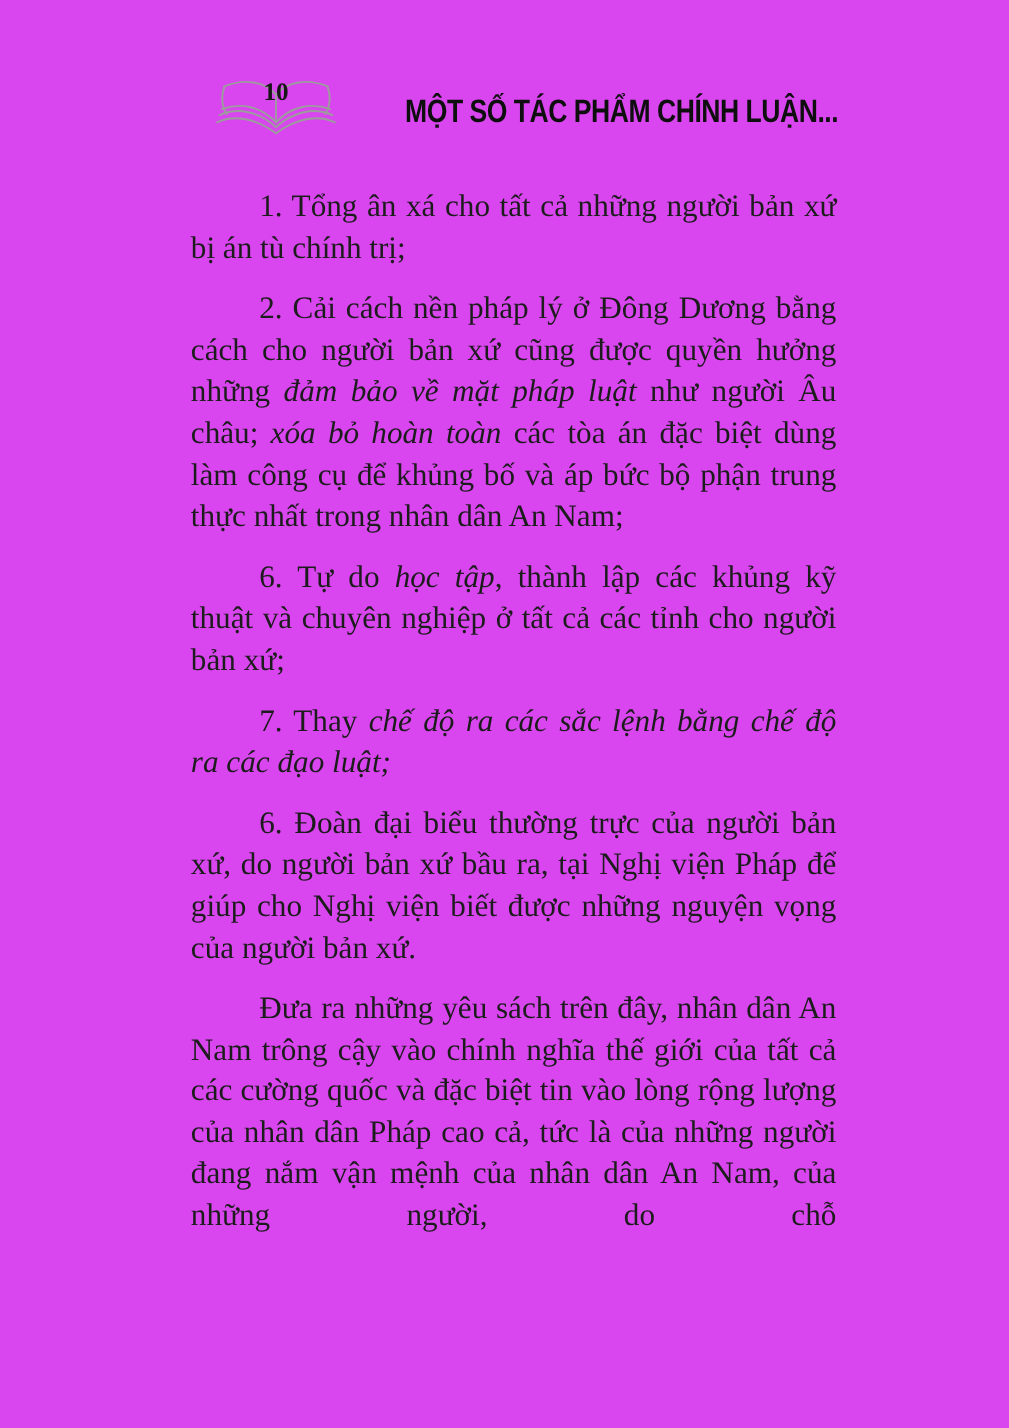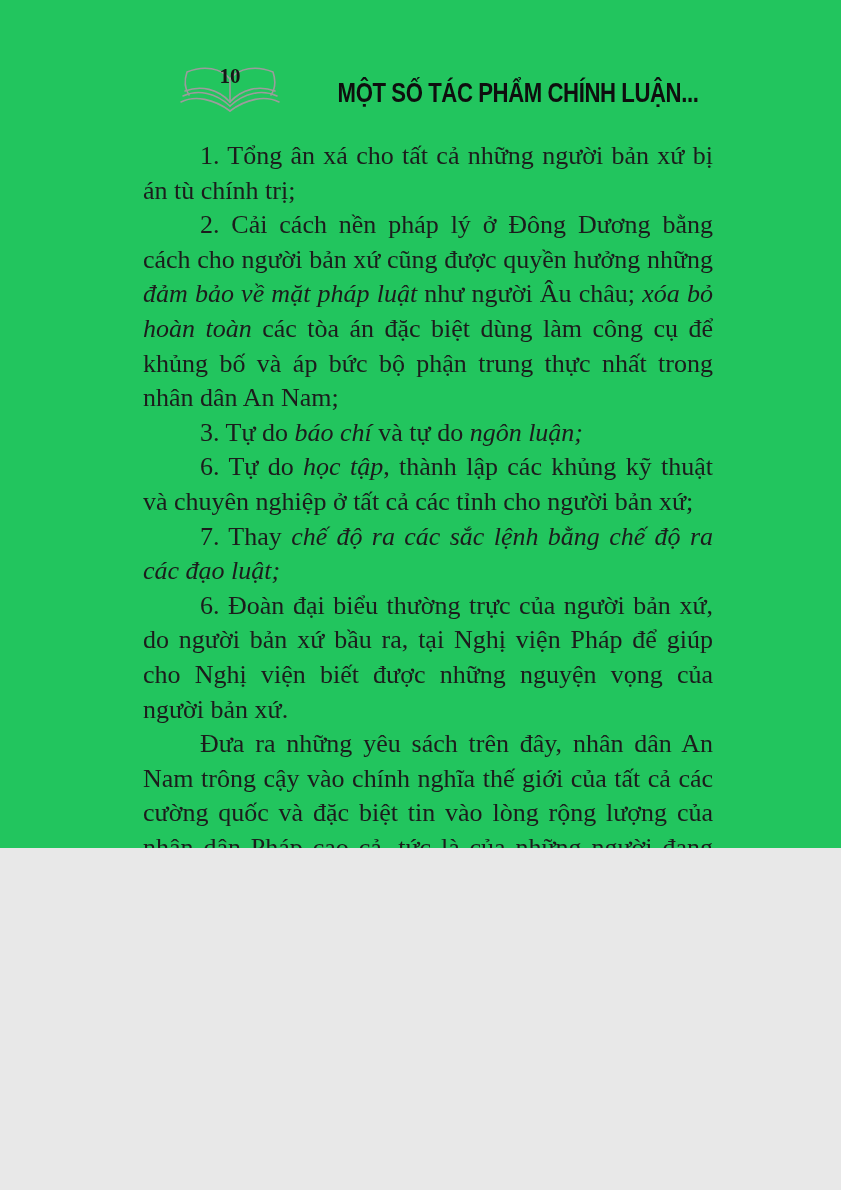--- a/index.html
+++ b/index.html
@@ -3,23 +3,23 @@
 <meta charset="utf-8">
 <style>
   html, body {
     margin: 0;
     padding: 0;
     background: #e8e8e8;
   }
   .page {
     position: relative;
     width: 841px;
-    height: 848px;
+    height: 1190px;
     margin: 0 auto;
-    background: #22c55e;
+    background: #d946ef;
     overflow: hidden;
     font-family: "Liberation Serif", "DejaVu Serif", serif;
     color: #1c1c1c;
   }
 
   
   .header {
     position: absolute;
     top: 0;
     left: 0;
@@ -77,21 +77,21 @@
     position: absolute;
     left: 143px;
     top: 139px;
     width: 570px;
     text-align: justify;
     font-size: 26px;
     line-height: 34.6px;
     color: #1c1c1c;
   }
   .para {
-    margin: 0;
+    margin: 16px;
     padding: 0;
     text-indent: 57px;
   }
   .para em {
     font-style: italic;
   }
   .para.justify-last {
     text-align-last: justify;
   }
 </style>
@@ -126,20 +126,19 @@
     <div class="title-wrap">
       <h1 class="page-title">MỘT SỐ TÁC PHẨM CHÍNH LUẬN...</h1>
     </div>
 
   </header>
 
   <main class="page-body">
 
   <p class="para"><span>1. Tổng ân xá cho tất cả những người bản xứ bị án tù chính trị;</span></p>
       <p class="para"><span>2. Cải cách nền pháp lý ở Đông Dương bằng cách cho người bản xứ cũng được quyền hưởng những </span><em>đảm bảo về mặt pháp luật</em><span> như người Âu châu; </span><em>xóa bỏ hoàn toàn</em><span> các tòa án đặc biệt dùng làm công cụ để khủng bố và áp bức bộ phận trung thực nhất trong nhân dân An Nam;</span></p>
-      <p class="para"><span>3. Tự do </span><em>báo chí</em><span> và tự do </span><em>ngôn luận;</em></p>
       <p class="para"><span>6. Tự do </span><em>học tập</em><span>, thành lập các khủng kỹ thuật và chuyên nghiệp ở tất cả các tỉnh cho người bản xứ;</span></p>
       <p class="para"><span>7. Thay </span><em>chế độ ra các sắc lệnh bằng chế độ ra các đạo luật;</em></p>
       <p class="para"><span>6. Đoàn đại biểu thường trực của người bản xứ, do người bản xứ bầu ra, tại Nghị viện Pháp để giúp cho Nghị viện biết được những nguyện vọng của người bản xứ.</span></p>
       <p class="para justify-last"><span>Đưa ra những yêu sách trên đây, nhân dân An Nam trông cậy vào chính nghĩa thế giới của tất cả các cường quốc và đặc biệt tin vào lòng rộng lượng của nhân dân Pháp cao cả, tức là của những người đang nắm vận mệnh của nhân dân An Nam, của những người, do chỗ</span></p>
     </main>
 
 </div>
 
 </body></html>

